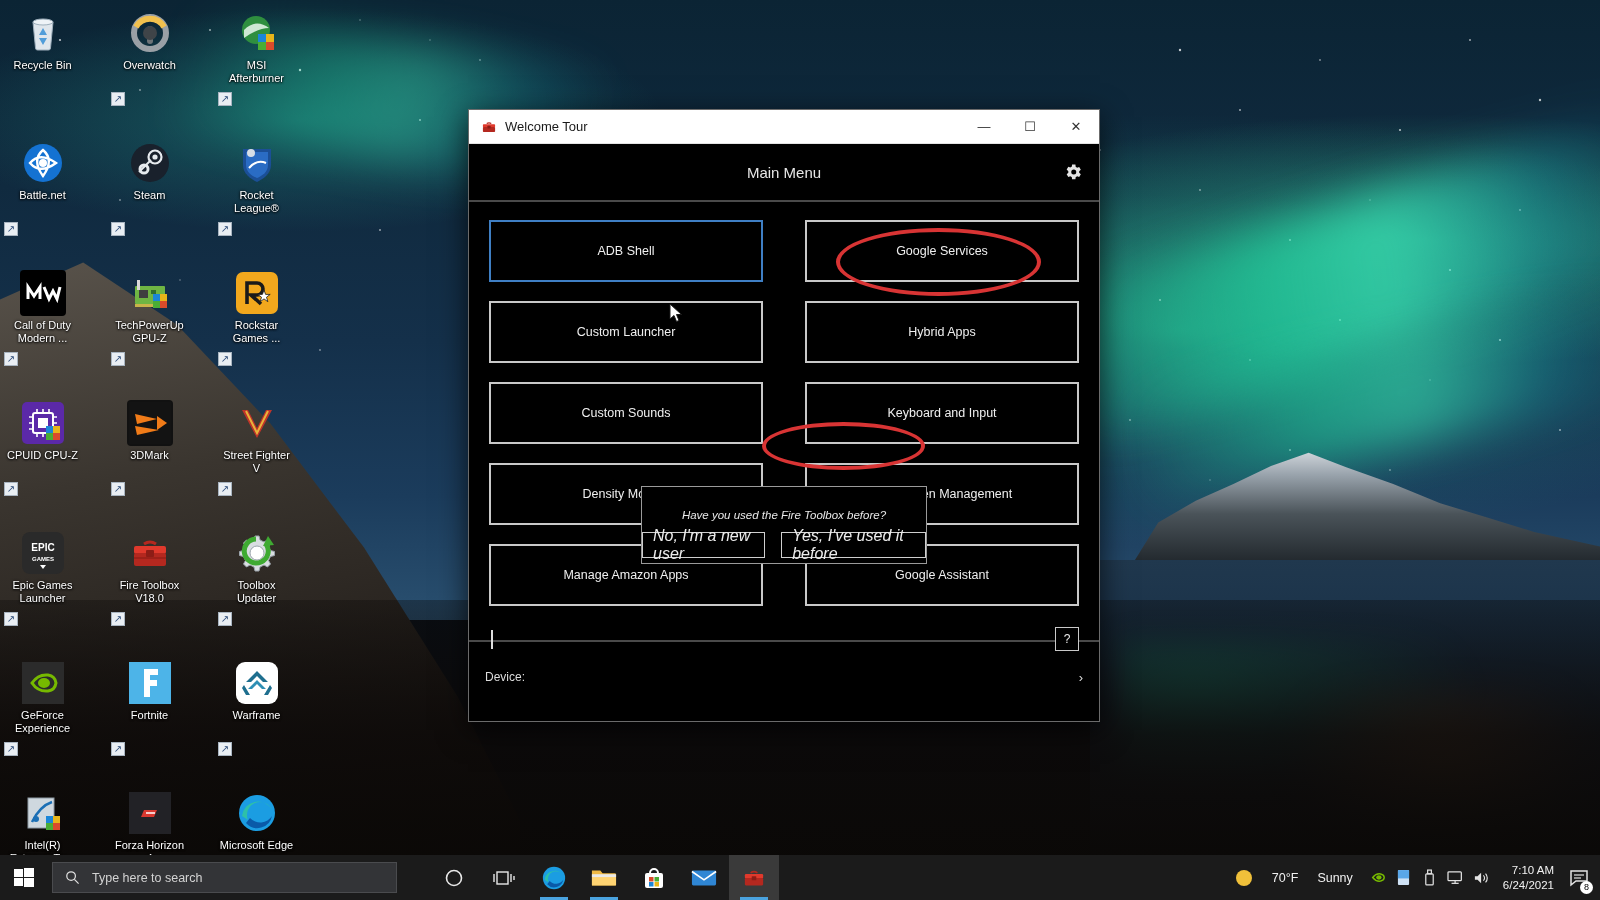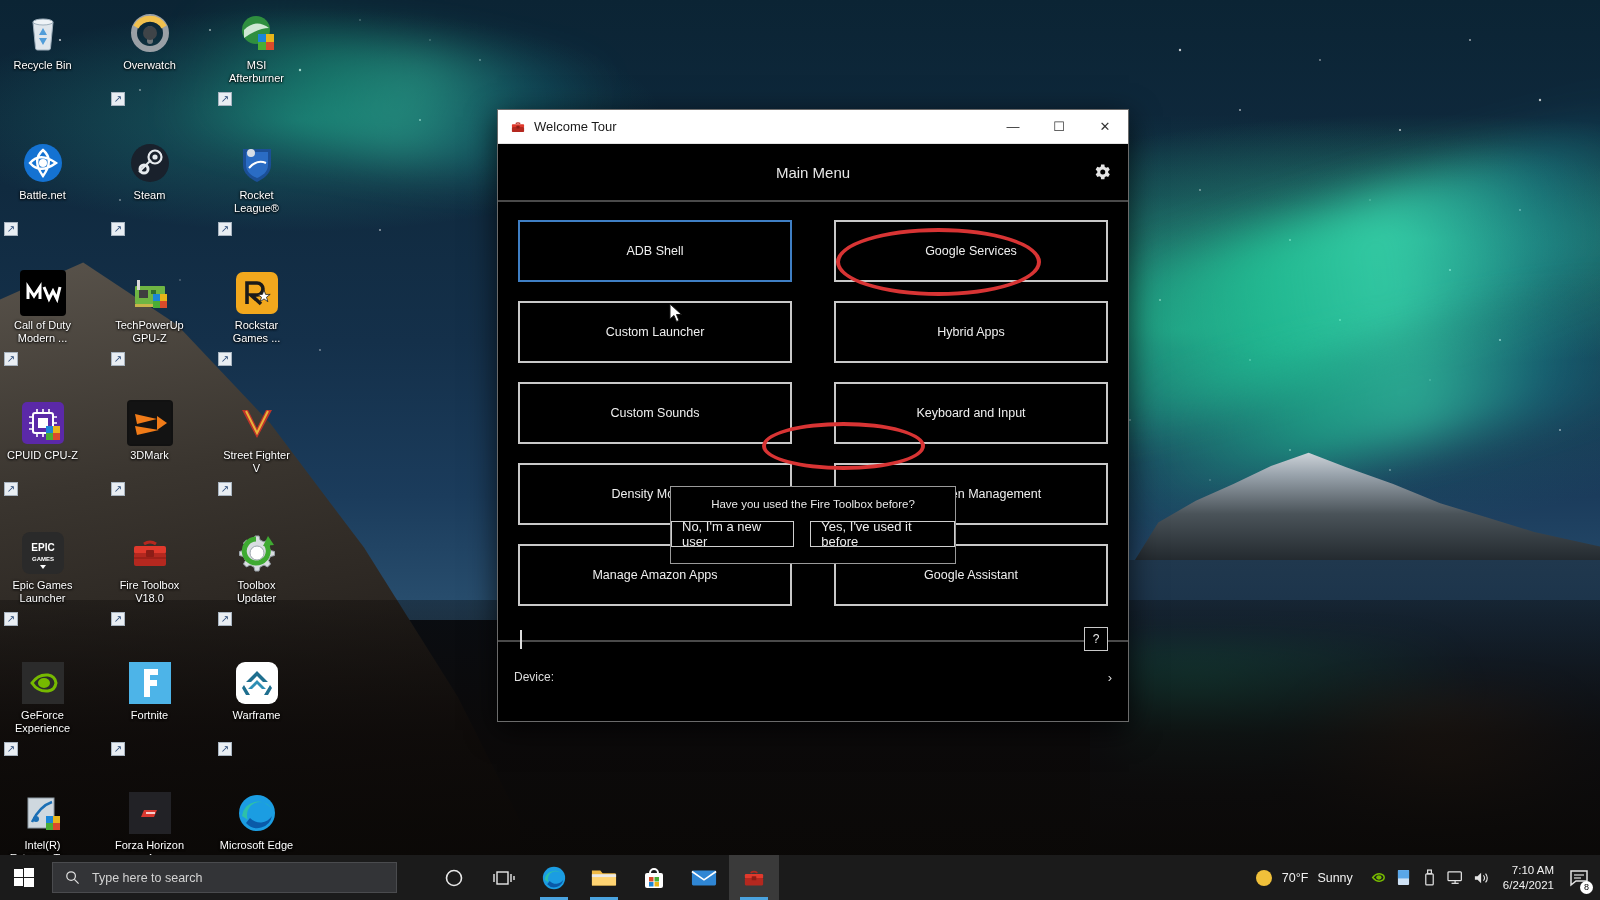--- a/index.html
+++ b/index.html
@@ -104,21 +104,20 @@
   }
 
   
   #app-window {
     position: absolute;
     left: 468px; top: 109px;
     width: 632px; height: 613px;
     background: #000;
     border: 1px solid #6b6b6b;
     box-shadow: 0 8px 28px rgba(0,0,0,.7);
-    margin-left: 29px;
   }
   .titlebar {
     height: 34px; background: #ffffff;
     display: flex; align-items: center;
     border-bottom: 1px solid #e3e3e3;
   }
   .title-ico {
     width: 16px; height: 16px; margin-left: 12px; margin-right: 8px;
     position: relative;
   }
@@ -188,29 +187,30 @@
   .footer-chev { margin-left: auto; color: #dcdcdc; font-size: 13px; }
 
   
   #tour-dialog {
     position: absolute;
     left: 172px; top: 284px;
     width: 286px; height: 78px;
     background: #000;
     border: 1px solid #9a9a9a;
     display: flex; flex-direction: column; align-items: center;
-    padding-top: 11px;
+    padding-top: 22px;
     z-index: 12;
+    font-style: italic;
   }
   #tour-dialog .q { font-size: 11.5px; color: #e8e8e8; }
   #tour-dialog .dlg-btns { margin-top: 11px; display: flex; gap: 16px; }
   #tour-dialog .dlg-btn {
     height: 26px; padding: 0 10px;
     background: #000; border: 1px solid #cfcfcf; color: #ececec;
-    font-size: 13px;
+    font-size: 16px;
     display: flex; align-items: center; justify-content: center;
   }
 
   
   .annot {
     position: absolute;
     border: 4px solid #d83434;
     border-radius: 50%;
     pointer-events: none;
     z-index: 20;
@@ -248,21 +248,21 @@
     position: relative;
   }
   .tb-item.active { background: #3a3a3a; }
   .tb-item.open::after, .tb-item.active::after {
     content: ''; position: absolute; bottom: 0; left: 11px; width: 28px; height: 3px;
     background: #4aa3df;
   }
   .tray {
     margin-left: auto; display: flex; align-items: center; height: 45px; padding-right: 6px; gap: 0;
   }
-  .weather { display: flex; align-items: center; gap: 9px; padding: 0 12px; }
+  .weather { display: flex; align-items: center; gap: 19px; padding: 0 12px; }
   .weather .wtxt { font-size: 12.5px; color: #f0f0f0; }
   .tray-ico {
     width: 26px; height: 45px;
     display: flex; align-items: center; justify-content: center;
   }
   .clock {
     display: flex; flex-direction: column; align-items: flex-end;
     justify-content: center; height: 45px; padding: 0 10px 0 8px;
     font-size: 11.5px; color: #f2f2f2; line-height: 15px;
   }

